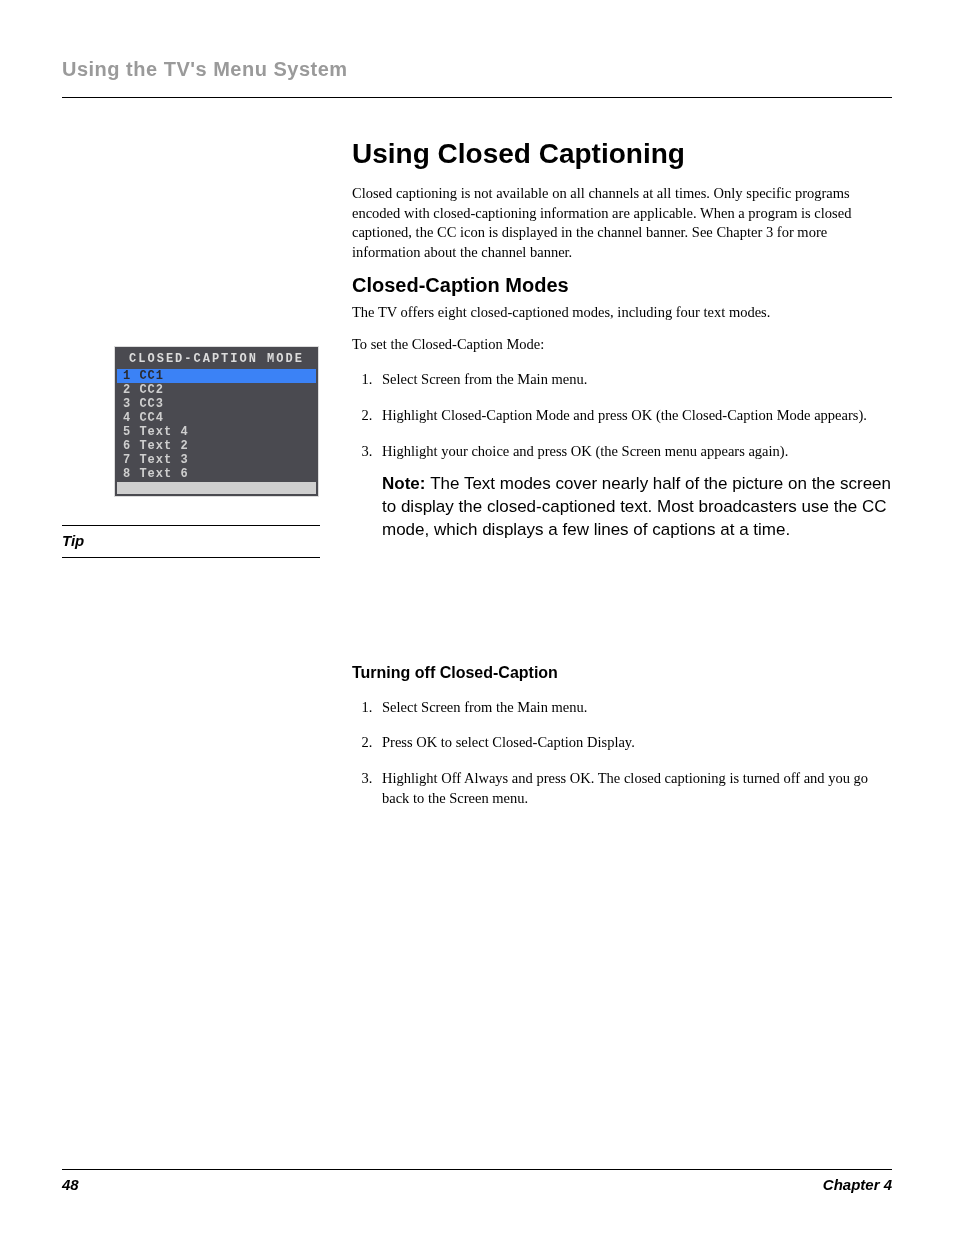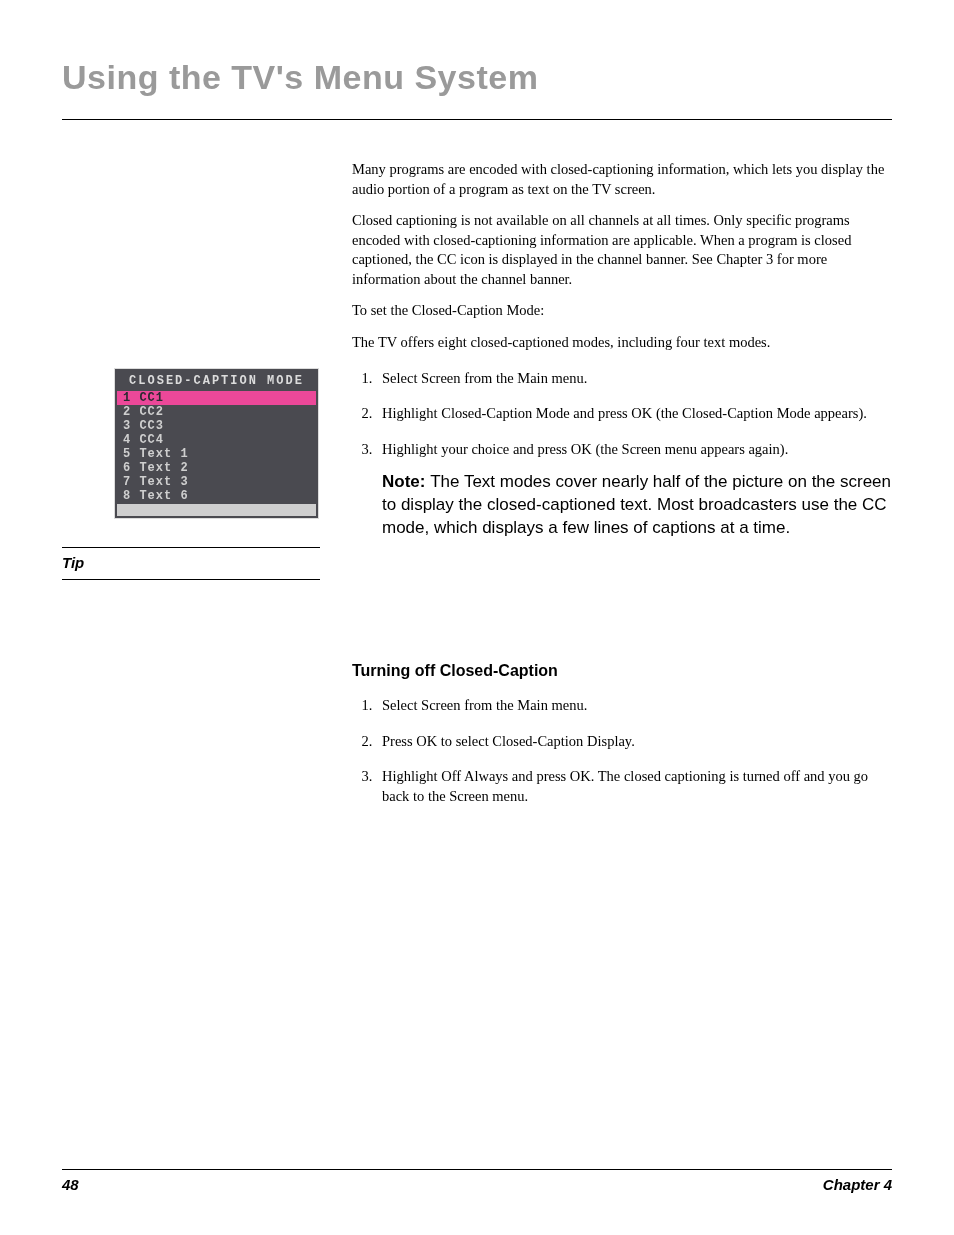--- a/index.html
+++ b/index.html
@@ -15,25 +15,25 @@
   }
   .page {
     padding: 58px 62px 40px 62px;
     box-sizing: border-box;
     height: 100%;
     position: relative;
   }
   .chapter-title {
     font-family: Arial, Helvetica, sans-serif;
     font-weight: 900;
-    font-size: 34px;
+    font-size: 20px;
     color: #9a9a9a;
     letter-spacing: 0.5px;
     border-bottom: 1px solid #000;
-    padding-bottom: 22px;
+    padding-bottom: 16px;
     margin-bottom: 40px;
   }
   .cols {
     display: flex;
     gap: 32px;
   }
   .sidebar {
     width: 258px;
     flex: 0 0 258px;
   }
@@ -62,21 +62,21 @@
     font-weight: bold;
     padding: 3px 0 3px 0;
   }
   .menu-item {
     padding: 0px 6px;
     line-height: 14px;
     font-weight: bold;
     letter-spacing: 1px;
   }
   .menu-item.selected {
-    background: #ec4899;
+    background: #3b82f6;
     color: #2a2a30;
   }
   .menu-footer {
     background: #cfcfcf;
     height: 12px;
     margin-top: 1px;
   }
   .tip-block {
     margin-left: 0;
     margin-top: 28px;
@@ -177,47 +177,48 @@
   <div class="cols">
     <div class="sidebar">
       <div class="sidebar-spacer-top"></div>
 
       <div class="menu-box">
         <div class="menu-title">CLOSED-CAPTION MODE</div>
         <div class="menu-item selected"><span>1</span> <span>CC1</span></div>
         <div class="menu-item"><span>2</span> <span>CC2</span></div>
         <div class="menu-item"><span>3</span> <span>CC3</span></div>
         <div class="menu-item"><span>4</span> <span>CC4</span></div>
-        <div class="menu-item"><span>5</span> <span>Text 1</span></div>
+        <div class="menu-item"><span>5</span> <span>Text 4</span></div>
         <div class="menu-item"><span>6</span> <span>Text 2</span></div>
         <div class="menu-item"><span>7</span> <span>Text 3</span></div>
         <div class="menu-item"><span>8</span> <span>Text 6</span></div>
         <div class="menu-footer"></div>
       </div>
 
       <div class="tip-block">
         <div class="tip-rule-top"></div>
         <div class="tip-label">Tip</div>
         <div class="tip-rule-bottom"></div>
       </div>
     </div>
 
     <div class="maincol">
-
-      <p class="body">Many programs are encoded with closed-captioning information, which lets you display the audio portion of a program as text on the TV screen.</p>
+      <h1 class="section">Using Closed Captioning</h1>
+
 
       <p class="body">
         <span>Closed captioning is not available on all channels at all times. Only specific programs encoded with closed-captioning information are applicable. When a program is closed captioned, the </span><span class="italic">CC</span><span> icon is displayed in the channel banner. See Chapter 3 for more information about the channel banner.</span>
       </p>
 
       <div class="block">
+        <h2 class="subsection">Closed-Caption Modes</h2>
+        <p class="body">The TV offers eight closed-captioned modes, including four text modes.</p>
         <p class="body">
           <span>To set the </span><span class="italic">Closed-Caption Mode</span><span>:</span>
         </p>
-        <p class="body">The TV offers eight closed-captioned modes, including four text modes.</p>
         <ol class="steps">
           <li>
             <span>Select </span><span class="italic">Screen</span><span> from the Main menu.</span>
           </li>
           <li>
             <span>Highlight </span><span class="italic">Closed-Caption Mode</span><span> and press OK  (the </span><span class="italic">Closed-Caption Mode</span><span> appears).</span>
           </li>
           <li>
             <span>Highlight your choice and press OK (the </span><span class="italic">Screen</span><span> menu appears again).</span>
           </li>

